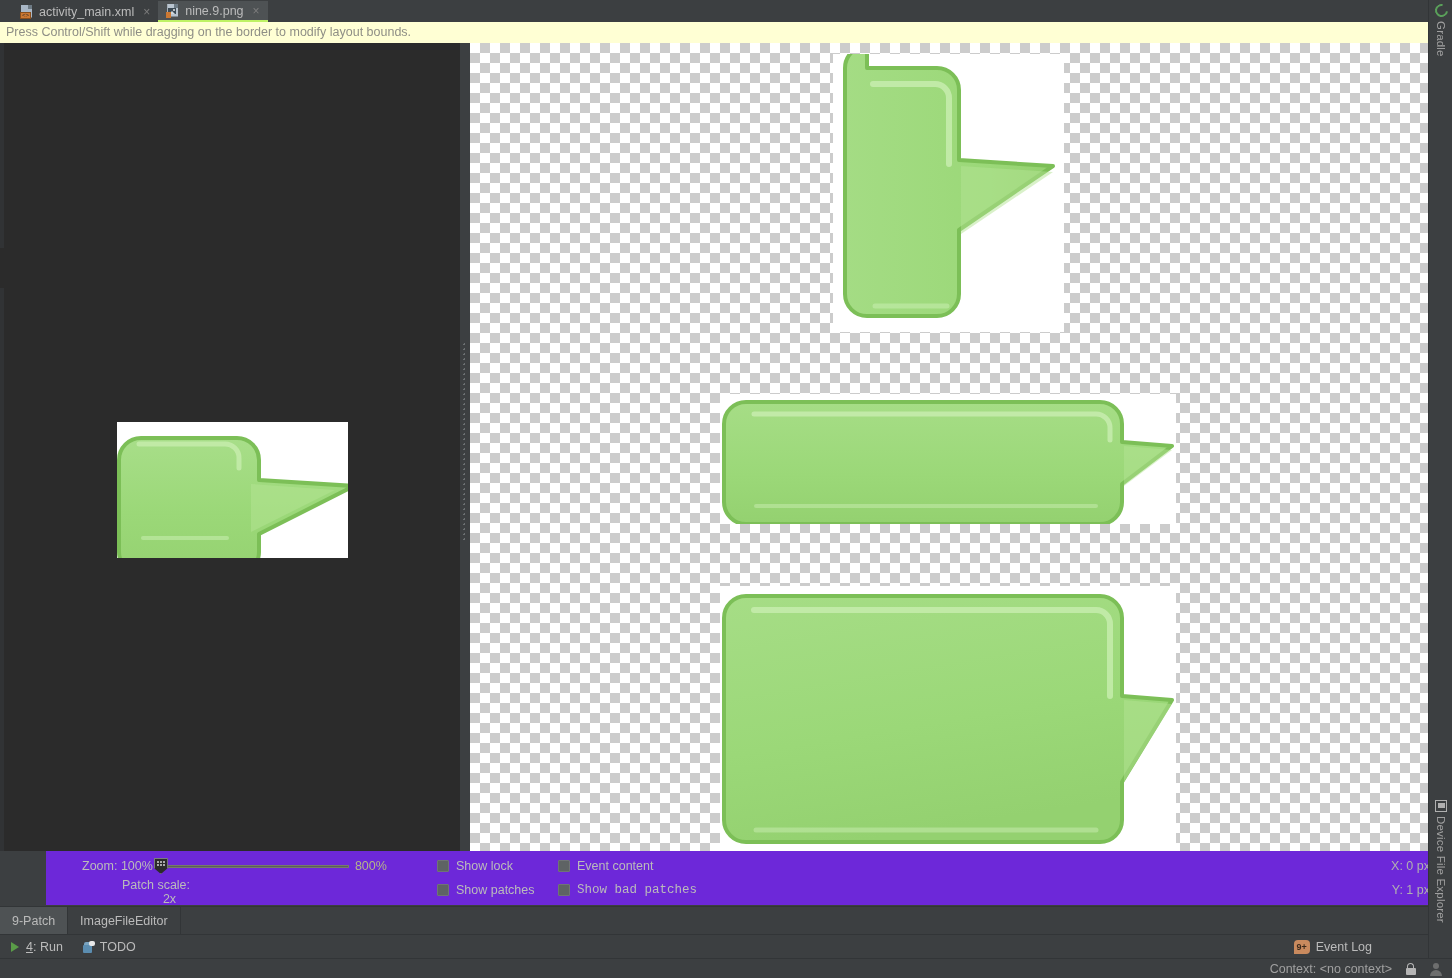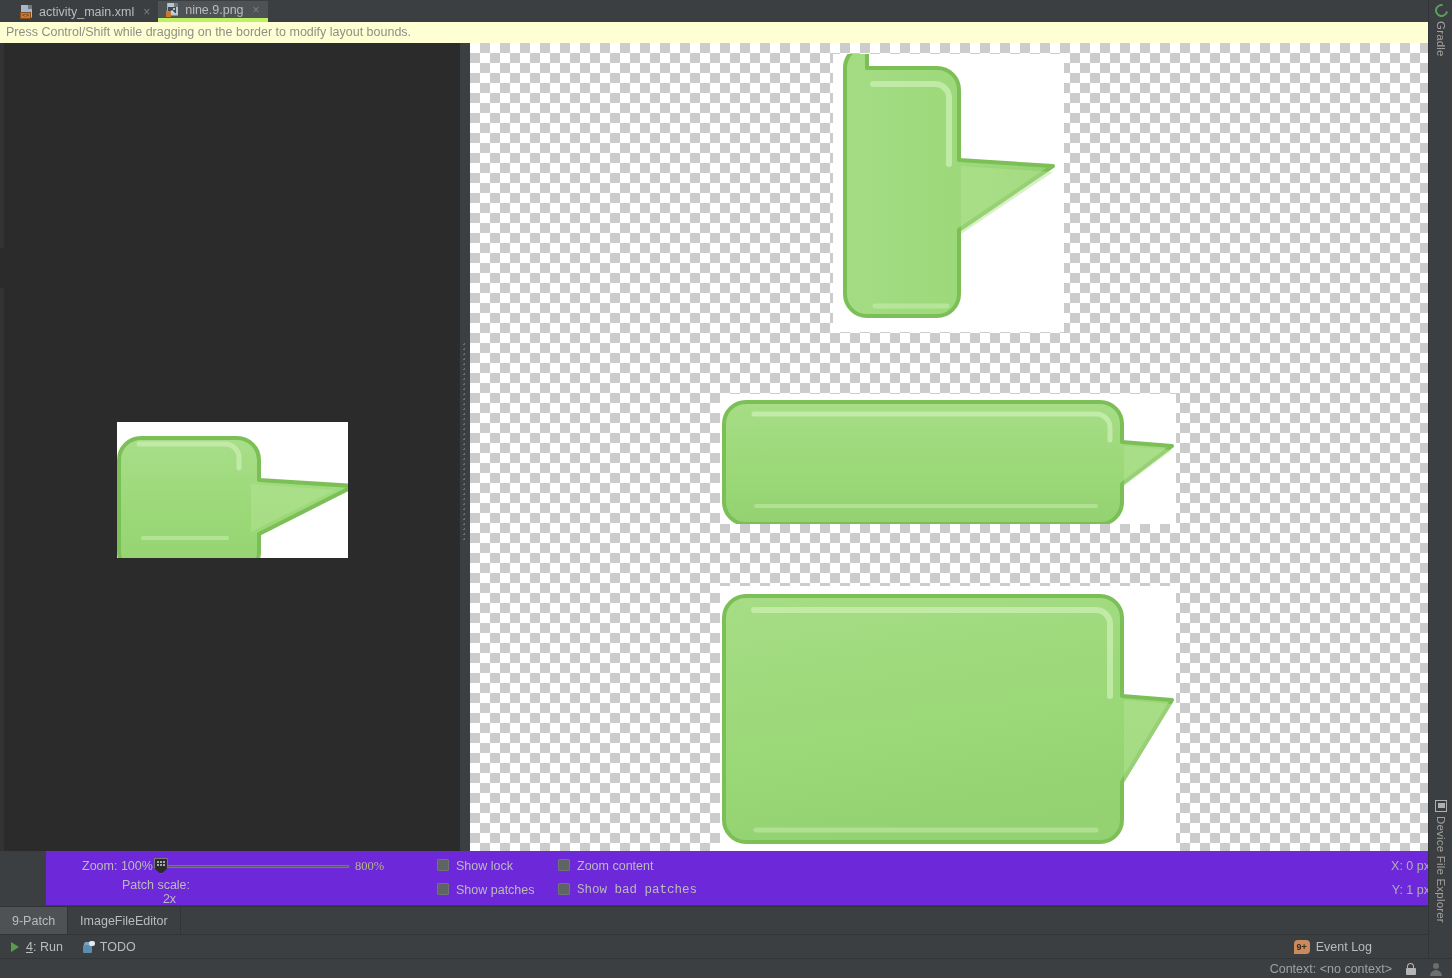--- a/index.html
+++ b/index.html
@@ -15,21 +15,21 @@
     position:absolute;left:0;top:0;width:1428px;height:22px;
     background:#3c3f41;display:flex;align-items:flex-end;
     border-bottom:1px solid #2b2b2b;
   }
   .tab{
     height:21px;display:flex;align-items:center;gap:6px;
     padding:0 8px 0 8px;box-sizing:border-box;color:#bbbbbb;font-size:12.5px;
     white-space:nowrap;cursor:default;
   }
   .tab.inactive{background:#3c3f41;margin-left:12px;}
-  .tab.active{background:#4e5254;border-bottom:4px solid #bef264;align-items:center;}
+  .tab.active{background:#4e5254;border-bottom:2px solid #bef264;align-items:center;}
   .tab .x{color:#7d7d7d;font-size:12px;margin-left:3px;}
   .ficon{width:13px;height:14px;position:relative;flex:none;display:block;}
 
   
   .ico-xml .sheet{position:absolute;left:1px;top:0;width:11px;height:13px;
      background:#a9b7c6;clip-path:polygon(0 0,72% 0,100% 26%,100% 100%,0 100%);}
   .ico-xml .fold{position:absolute;right:1px;top:0;width:4px;height:4px;background:#6e7b85;}
   .ico-xml .tagbox{position:absolute;left:0;bottom:0;width:11px;height:7px;background:#cc7832;border:1px solid #8a4f1c;box-sizing:border-box;}
   .ico-xml .tagtxt{position:absolute;left:0;bottom:-1px;width:11px;height:8px;line-height:8px;
      text-align:center;font-size:6px;color:#2b2b2b;font-family:"Liberation Mono","DejaVu Sans Mono",monospace;}
@@ -87,23 +87,23 @@
   .lbl{color:#bbbbbb;font-size:12.5px;white-space:nowrap;}
   .sliderwrap{position:relative;width:190px;height:20px;margin:0 6px;}
   .track{position:absolute;left:0;top:9px;width:190px;height:3px;
     background:#5a5c5e;border:1px solid #777a6a;box-sizing:border-box;}
   .thumb{position:absolute;left:-5px;top:2px;width:14px;height:16px;
     background:#2b2b2b;border:1px solid #7a7d7f;box-sizing:border-box;
     clip-path:polygon(0 0,100% 0,100% 62%,50% 100%,0 62%);}
   .thumb .grip{position:absolute;left:2px;top:2px;right:2px;height:6px;
     background-image:radial-gradient(circle at 1px 1px,#aaaaaa 0.8px,transparent 1px);
     background-size:3px 3px;}
-  .endval{color:#b5b58a;font-size:12.5px;white-space:nowrap;font-family:Liberation Serif, serif;}
-
-  .cbitem{display:flex;align-items:flex-start;gap:7px;white-space:nowrap;padding-left:31px;}
+  .endval{color:#b5b58a;font-size:12.5px;white-space:nowrap;}
+
+  .cbitem{display:flex;align-items:center;gap:7px;white-space:nowrap;padding-left:31px;}
   .cbox{width:12px;height:12px;box-sizing:border-box;background:#5e6364;
     border:1px solid #6f7476;border-radius:1px;flex:none;}
   .cblabel{color:#bbbbbb;font-size:12.5px;}
 
   .coord{position:absolute;right:44px;color:#b0b0b0;font-size:12.5px;text-align:right;white-space:nowrap;}
 
   
   #subtabs{position:absolute;left:0;top:906px;width:1428px;height:28px;background:#3c3f41;
     border-top:1px solid #323537;display:flex;align-items:stretch;}
   .subtab{display:flex;align-items:center;padding:6px 12px;font-size:12.5px;color:#bbbbbb;
@@ -282,21 +282,21 @@
   <div class="ctlrow" style="top:3px;left:360px;">
     <span class="cbitem">
       <span class="cbox"></span>
       <span class="cblabel">Show lock</span>
     </span>
   </div>
 
   <div class="ctlrow" style="top:3px;left:481px;">
     <span class="cbitem">
       <span class="cbox"></span>
-      <span class="cblabel">Zoom content</span>
+      <span class="cblabel">Event content</span>
     </span>
   </div>
 
   <div class="ctlrow" style="top:27px;left:9px;flex-direction:column;">
     <span class="lbl">Patch scale:</span>
     <span class="lbl" style="margin-left:27px;">2x</span>
     <span class="sliderwrap">
       <span class="track"></span>
       <span class="thumb" style="left:-5px;">
           <span class="grip"></span>

